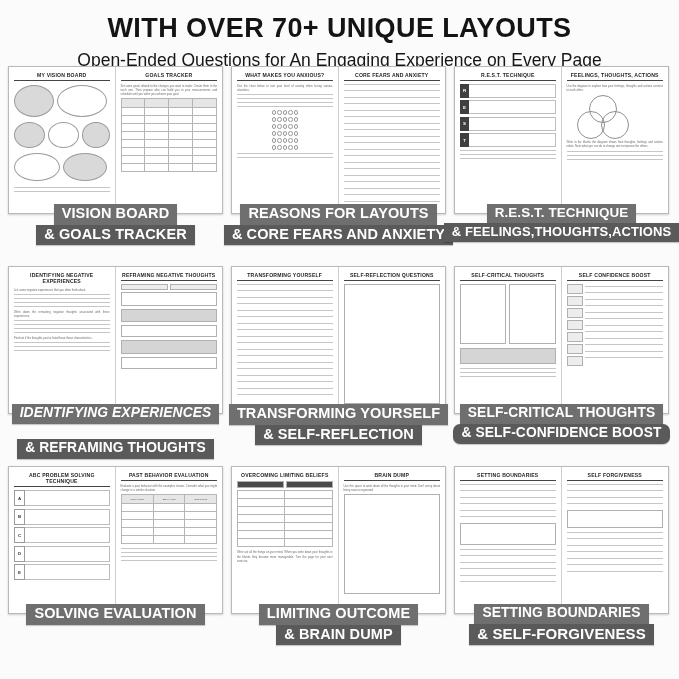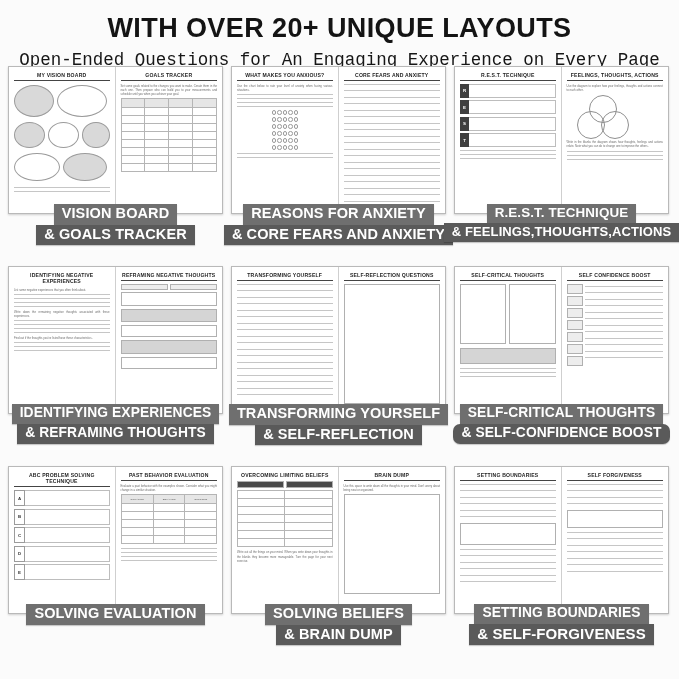--- a/index.html
+++ b/index.html
@@ -37,21 +37,20 @@
     letter-spacing: 0.4px;
     color: #141414;
     line-height: 1.1;
   }
   .header h2 {
     margin: 6px 0 0 0;
     font-size: 17.5px;
     font-weight: normal;
     color: #161616;
     line-height: 1.15;
-    font-family: Liberation Mono, monospace;
   }
   
   .grid {
     position: absolute;
     top: 64px;
     left: 4px;
     width: 671px;
     display: flex;
     flex-wrap: wrap;
     gap: 0px;
@@ -176,21 +175,21 @@
       linear-gradient(to bottom, rgba(0,0,0,0.08) 0.5px, transparent 0.5px);
     background-size: 4px 4px;
   }
 </style>
 </head>
 <body>
 
 <div class="page">
 
   <div class="header">
-    <h1>WITH OVER 20+ UNIQUE LAYOUTS</h1>
+    <h1>WITH OVER 70+ UNIQUE LAYOUTS</h1>
     <h2>Open-Ended Questions for An Engaging Experience on Every Page</h2>
   </div>
 
   <div class="grid">
 
     <div class="cell">
       <div class="spread">
         <div class="pagehalf left">
           <div class="ptitle ul">MY VISION BOARD</div>
           <div style="display:flex;gap:3px;margin-top:4px;">
@@ -359,21 +358,21 @@
               <div class="ln"></div>
               <div class="ln"></div>
               <div class="ln"></div>
             <div class="ln"></div>
               <div class="ln"></div>
               <div class="ln"></div>
           </div>
         </div>
       </div>
       <div class="caption">
-        <div class="capline">REASONS FOR ANXIETY</div>
+        <div class="capline">REASONS FOR LAYOUTS</div>
         <div class="capline second">&amp; CORE FEARS AND ANXIETY</div>
       </div>
     </div>
 
     <div class="cell">
       <div class="spread">
         <div class="pagehalf left">
           <div class="ptitle ul">R.E.S.T. TECHNIQUE</div>
           <div class="restrow">
             <div class="letterbox">R</div>
@@ -451,22 +450,22 @@
             <div class="box lightfill" style="flex:1;height:6px;"></div>
           </div>
           <div class="box" style="height:14px;margin-top:2px;"></div>
           <div class="box grayfill" style="height:13px;margin-top:3px;"></div>
           <div class="box" style="height:12px;margin-top:3px;"></div>
           <div class="box grayfill" style="height:14px;margin-top:3px;"></div>
           <div class="box" style="height:12px;margin-top:3px;"></div>
         </div>
       </div>
       <div class="caption">
-        <div class="capline" style="font-size:13.8px;">IDENTIFYING EXPERIENCES</div>
-        <div class="capline second" style="font-size:13.8px;">&amp; REFRAMING THOUGHTS</div>
+        <div class="capline" style="font-size:13.8px;font-style:italic;">IDENTIFYING EXPERIENCES</div>
+        <div class="capline second" style="font-size:13.8px;margin-top:15px;">&amp; REFRAMING THOUGHTS</div>
       </div>
     </div>
 
     <div class="cell">
       <div class="spread">
         <div class="pagehalf left">
           <div class="ptitle ul">TRANSFORMING YOURSELF</div>
           <div class="lines loose">
             <div class="ln"></div>
               <div class="ln"></div>
@@ -668,21 +667,21 @@
             </table>
           <div class="subtext" style="margin-top:3px;">Write out all the things on your mind. When you write down your thoughts in the blanks they become more manageable. Turn the page for your next exercise.</div>
         </div>
         <div class="pagehalf">
           <div class="ptitle ul">BRAIN DUMP</div>
           <div class="subtext">Use this space to write down all the thoughts in your mind. Don't worry about being neat or organized.</div>
           <div class="box" style="height:100px;margin-top:2px;"></div>
         </div>
       </div>
       <div class="caption">
-        <div class="capline">SOLVING BELIEFS</div>
+        <div class="capline">LIMITING OUTCOME</div>
         <div class="capline second">&amp; BRAIN DUMP</div>
       </div>
     </div>
 
     <div class="cell">
       <div class="spread">
         <div class="pagehalf left">
           <div class="ptitle ul">SETTING BOUNDARIES</div>
           <div class="lines loose">
             <div class="ln"></div>

